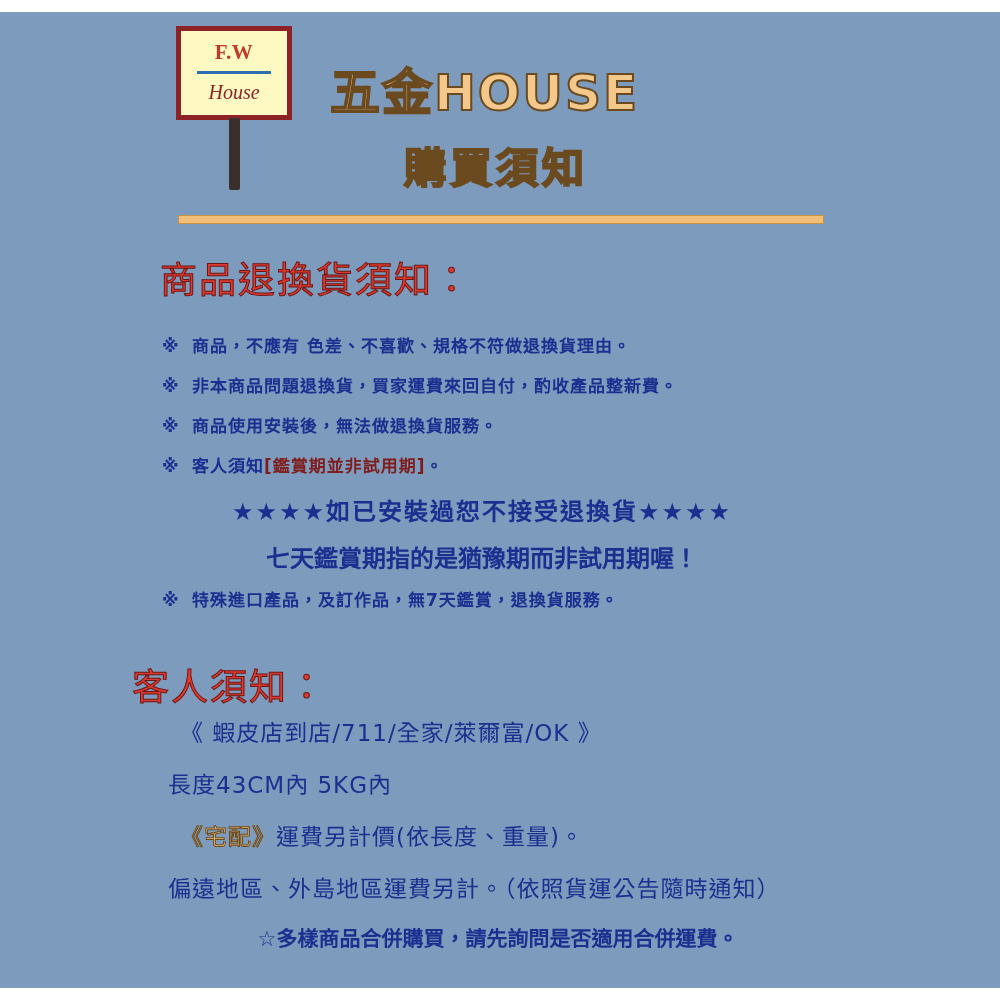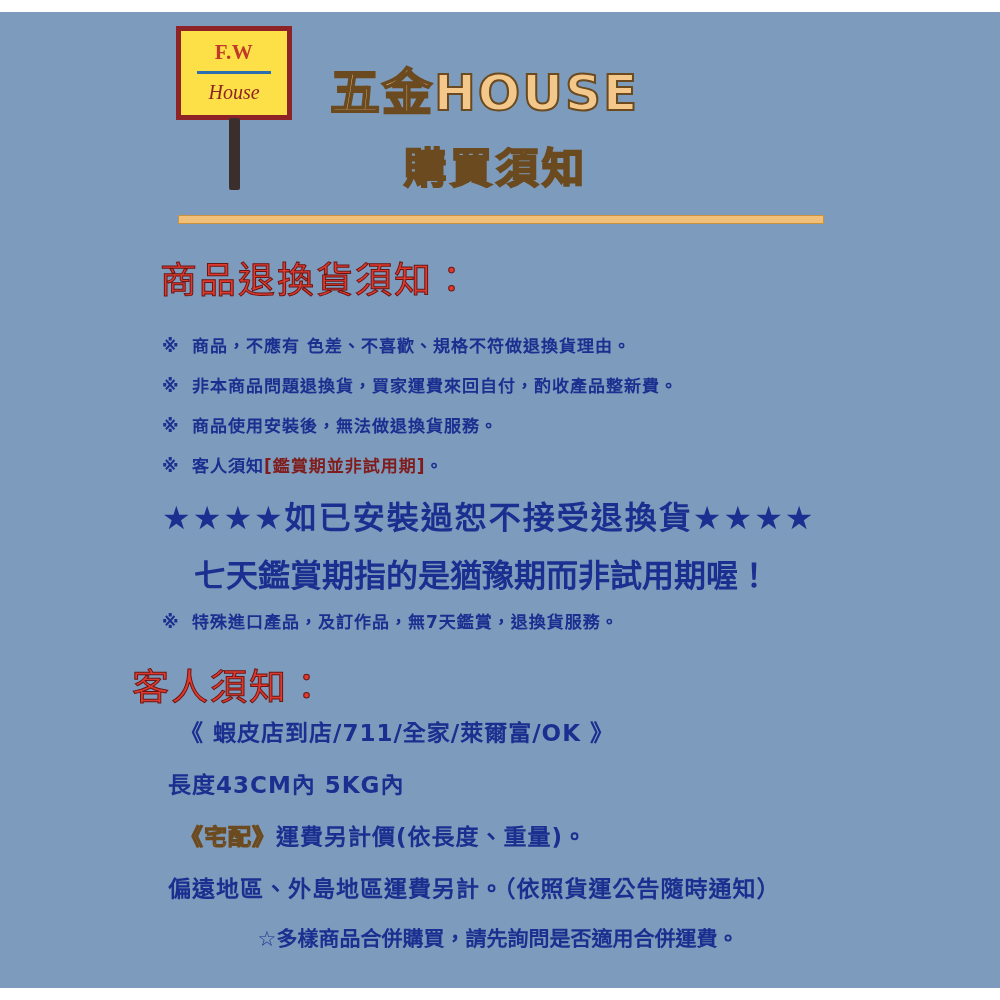--- a/index.html
+++ b/index.html
@@ -41,21 +41,21 @@
     top: 14px;
     width: 120px;
     height: 170px;
   }
   .logo .sign {
     position: absolute;
     left: 0;
     top: 0;
     width: 116px;
     height: 94px;
-    background: #fde047;
+    background: #fef9c3;
     border: 5px solid #8d2326;
     box-sizing: border-box;
   }
   .logo .sign .fw {
     position: absolute;
     left: 0;
     right: 0;
     top: 9px;
     text-align: center;
     color: #c0392b;
@@ -164,41 +164,41 @@
   .line .mark {
     display: inline-block;
     width: 30px;
     color: #1a2f8f;
   }
   .line .hl {
     color: #7f1d1d;
   }
   .center-line {
     color: #1a2f8f;
-    font-size: 32px;
+    font-size: 24px;
     font-weight: bold;
     text-align: center;
     width: 640px;
     margin: 0 0 12px 0;
     white-space: nowrap;
     font-family: "DejaVu Sans", sans-serif;
   }
   .stars { letter-spacing: 2px; }
 
   
   .logistics {
     position: absolute;
     left: 168px;
     top: 702px;
     width: 820px;
   }
   .llline {
     color: #1a2f8f;
     font-size: 23px;
-    font-weight: bold;
+    font-weight: normal;
     letter-spacing: 1px;
     margin-bottom: 18px;
     white-space: nowrap;
     font-family: "DejaVu Sans", sans-serif;
   }
   .llline .tag {
     color: #f0c07a;
     -webkit-text-stroke: 1px #6b4a1f;
   }
   .llline.indent { padding-left: 12px; }

